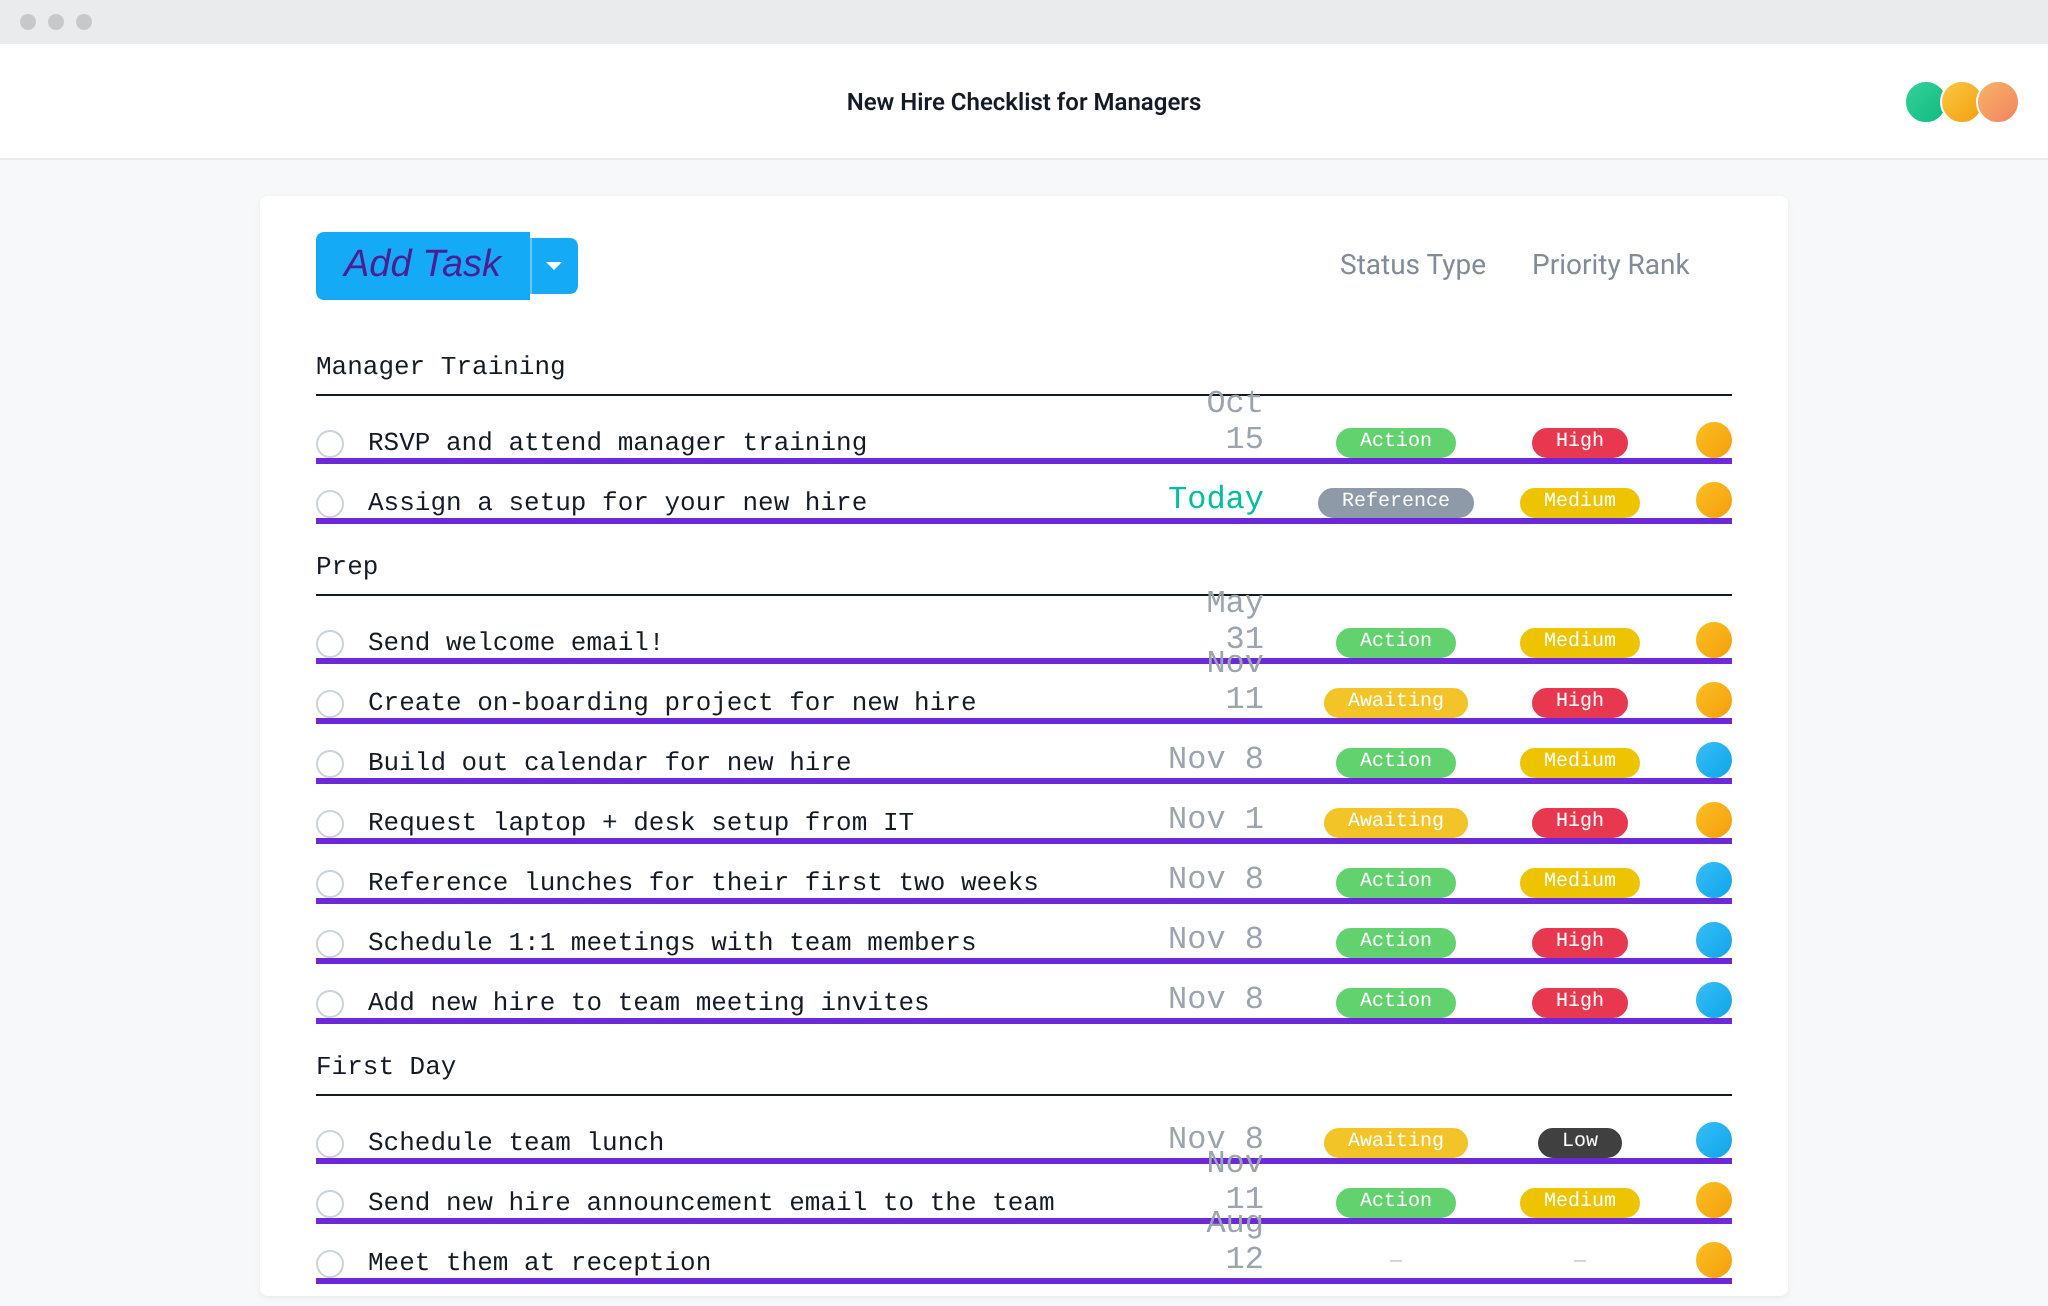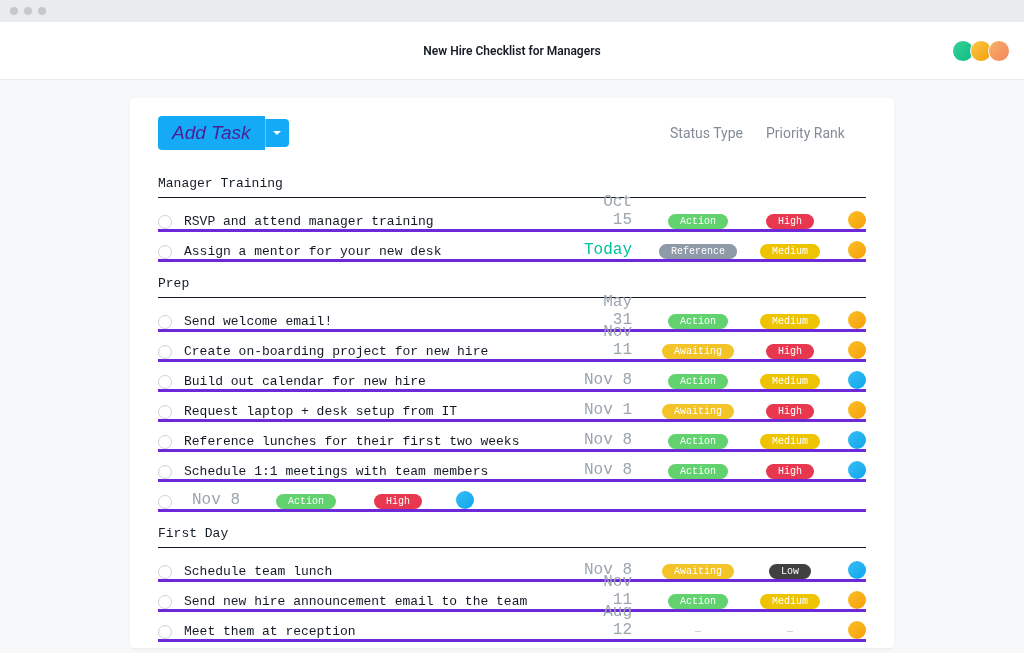--- a/index.html
+++ b/index.html
@@ -231,21 +231,21 @@
               </div>
               <div class="priority-cell">
                 <span class="pill high">High</span>
               </div>
               <div class="assignee-cell">
                 <div class="row-avatar av-orange"></div>
               </div>
             </div>
             <div class="task-row">
               <div class="check"></div>
-              <div class="task-name">Assign a mentor for your new desk</div>
+              <div class="task-name">Assign a setup for your new hire</div>
               <div class="task-date today">Today</div>
               <div class="pill-cell">
                 <span class="pill reference">Reference</span>
               </div>
               <div class="priority-cell">
                 <span class="pill medium">Medium</span>
               </div>
               <div class="assignee-cell">
                 <div class="row-avatar av-orange"></div>
               </div>
@@ -332,20 +332,21 @@
               </div>
               <div class="priority-cell">
                 <span class="pill high">High</span>
               </div>
               <div class="assignee-cell">
                 <div class="row-avatar av-blue"></div>
               </div>
             </div>
             <div class="task-row">
               <div class="check"></div>
+              <div class="task-name">Add new hire to team meeting invites</div>
               <div class="task-date">Nov 8</div>
               <div class="pill-cell">
                 <span class="pill action">Action</span>
               </div>
               <div class="priority-cell">
                 <span class="pill high">High</span>
               </div>
               <div class="assignee-cell">
                 <div class="row-avatar av-blue"></div>
               </div>

